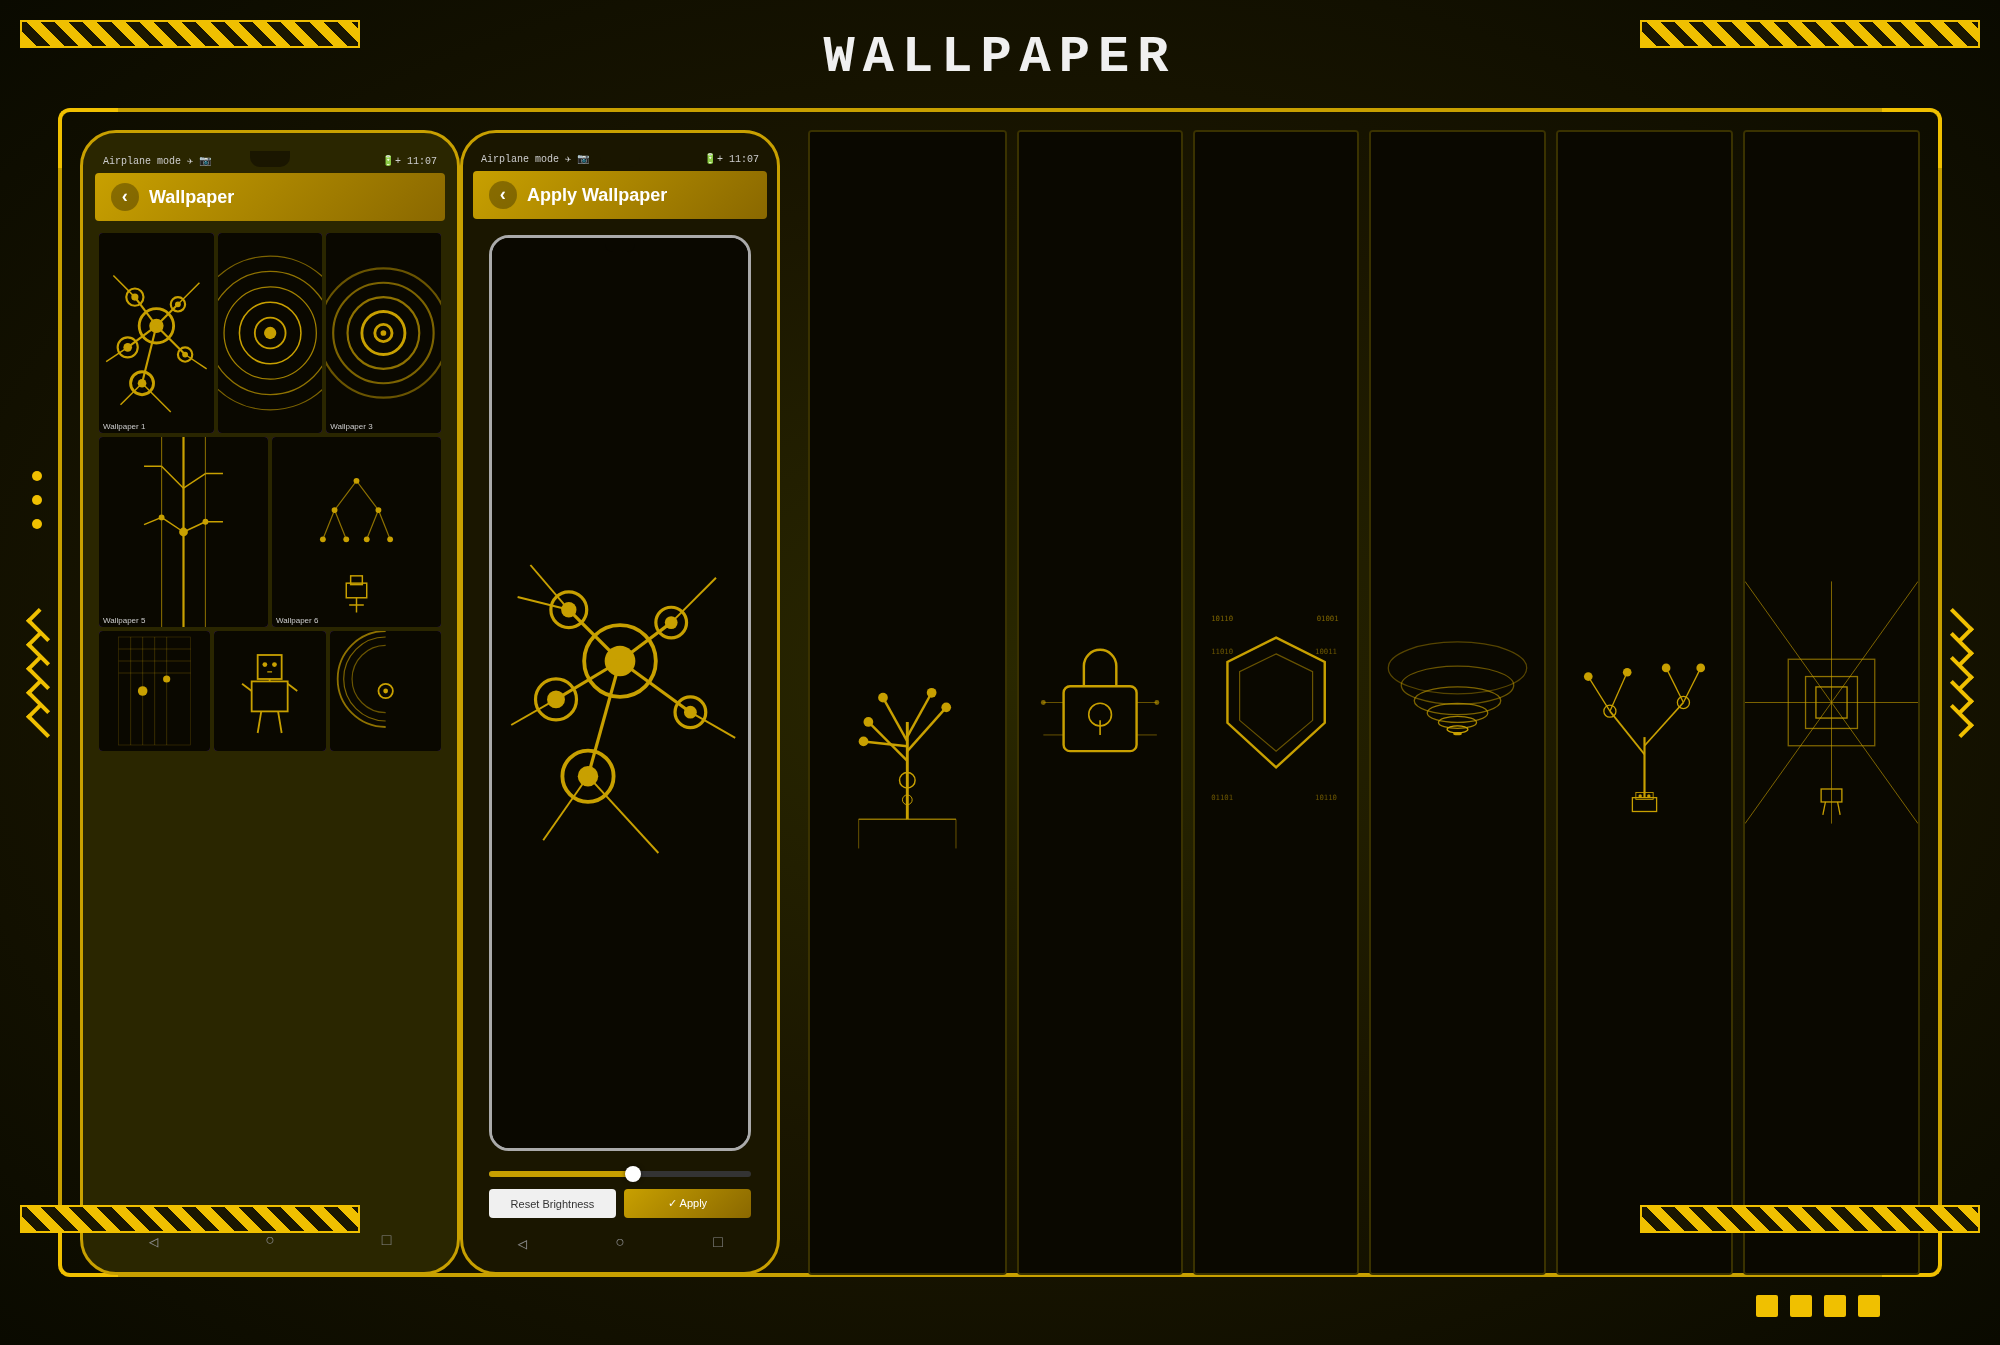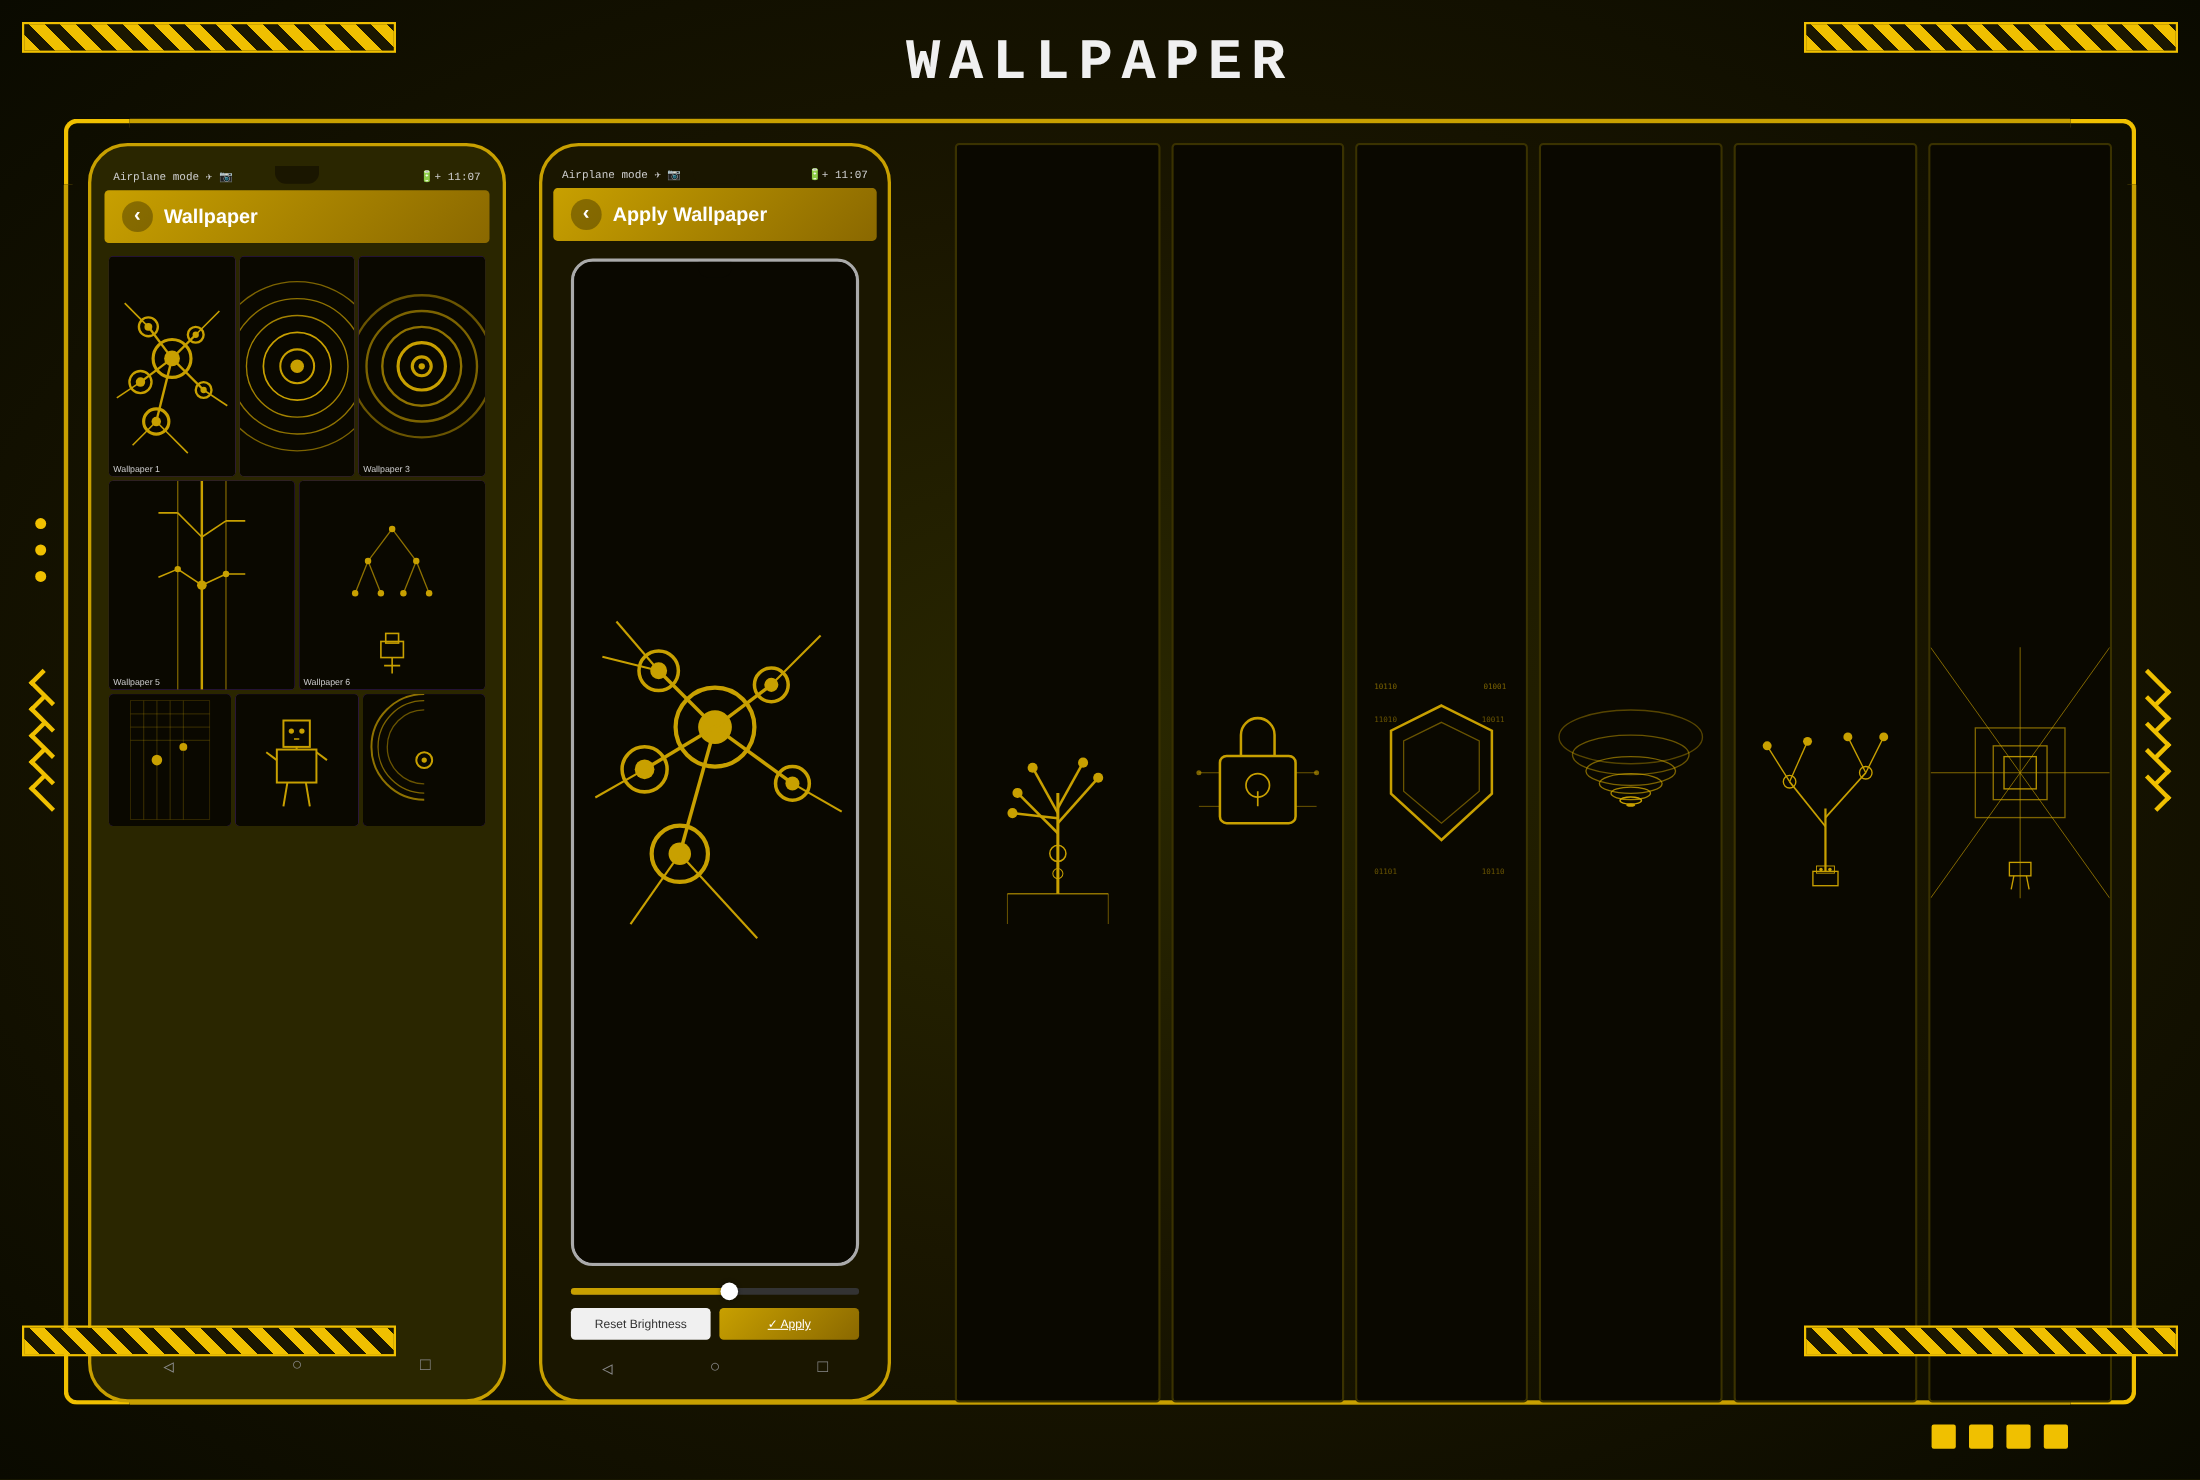--- a/index.html
+++ b/index.html
@@ -96,21 +96,20 @@
     }
 
     
     .content-area {
       position: absolute;
       top: 130px;
       left: 80px;
       right: 80px;
       bottom: 70px;
       display: flex;
-      gap: 30px;
     }
 
     
     .phone-container {
       flex: 0 0 380px;
       background: #2a2600;
       border: 3px solid #c8a000;
       border-radius: 36px;
       padding: 16px 12px;
       position: relative;
@@ -297,21 +296,20 @@
     .btn-apply {
       flex: 1;
       background: linear-gradient(135deg, #c8a000, #8a6800);
       border: none;
       border-radius: 4px;
       padding: 8px;
       font-size: 11px;
       font-family: sans-serif;
       cursor: pointer;
       color: white;
-      text-decoration: underline;
     }
 
     
     .phone-nav {
       display: flex;
       justify-content: space-around;
       padding: 8px 0 4px;
       color: #888;
       font-size: 16px;
     }

